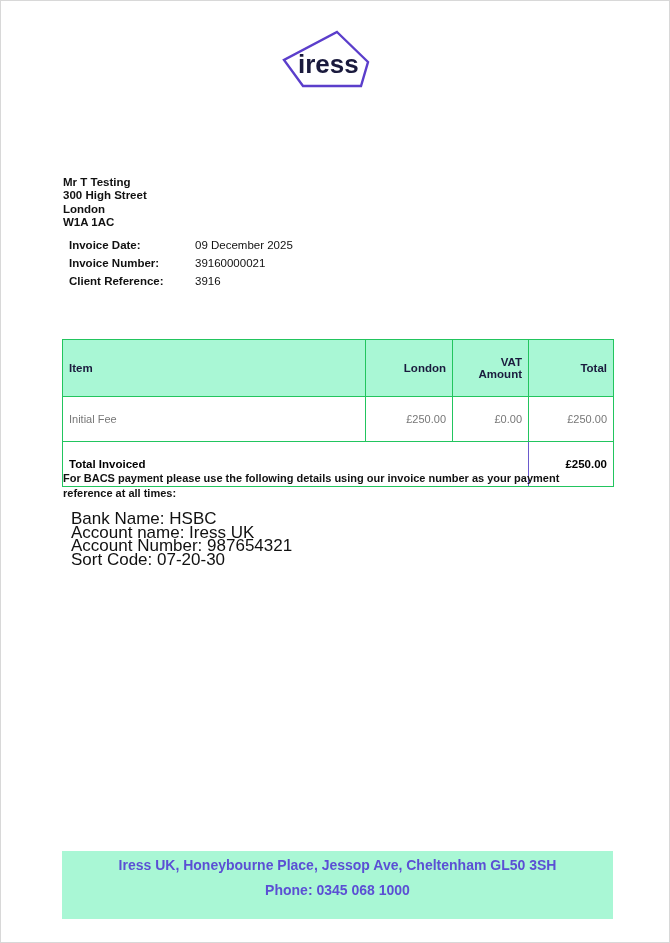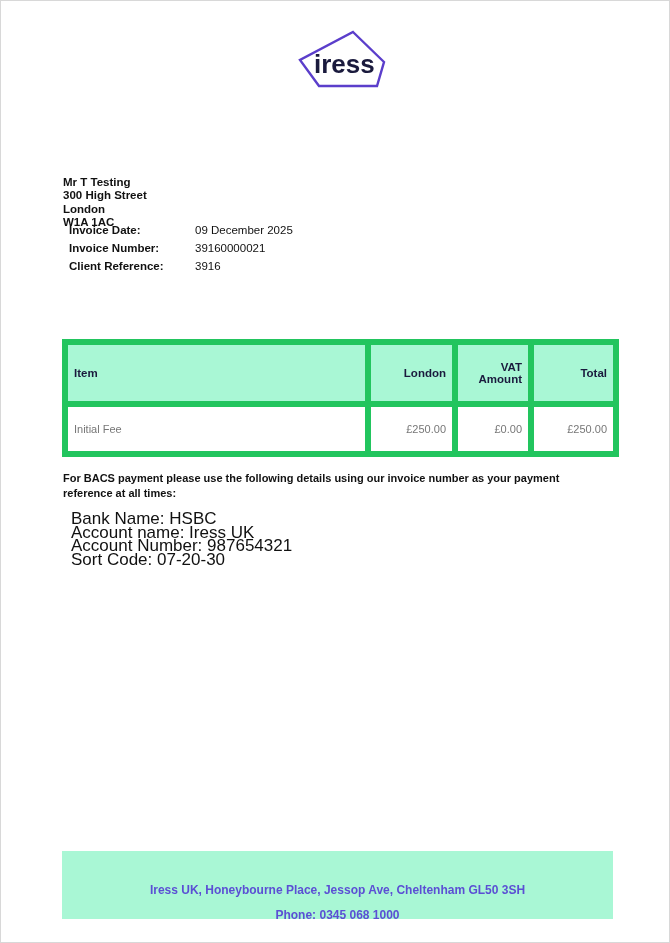--- a/index.html
+++ b/index.html
@@ -17,21 +17,21 @@
     height: 943px;
     background: #ffffff;
     border: 1px solid #d8d8d8;
     box-sizing: border-box;
     overflow: hidden;
   }
 
   
   .logo-wrap {
     position: absolute;
-    left: 296px;
+    left: 280px;
     top: 28px;
     width: 92px;
     height: 62px;
   }
   .logo-wrap svg { display: block; }
 
   
   .address-block {
     position: absolute;
     left: 62px;
@@ -41,21 +41,21 @@
     color: #111111;
     font-weight: bold;
     margin-top: 42px;
   }
   .address-line { white-space: pre; }
 
   
   .meta-block {
     position: absolute;
     left: 68px;
-    top: 220px;
+    top: 235px;
   }
   .meta-row {
     display: flex;
     line-height: 18px;
     font-size: 11.5px;
   }
   .meta-label {
     width: 126px;
     font-weight: bold;
     color: #111111;
@@ -70,21 +70,21 @@
     position: absolute;
     left: 61px;
     top: 338px;
     width: 551px;
     border-collapse: collapse;
     table-layout: fixed;
     font-size: 11px;
   }
   .invoice-table th,
   .invoice-table td {
-    border: 6px solid #22c55e;
+    border: 1px solid #22c55e;
     padding: 16px 6px;
     box-sizing: border-box;
   }
   .invoice-table thead th {
     background: #a9f7d5;
     color: #1a1a3d;
     font-weight: bold;
     height: 19px;
     font-size: 11.5px;
     text-align: right;
@@ -137,25 +137,25 @@
 
   
   .footer {
     position: absolute;
     left: 61px;
     top: 850px;
     width: 551px;
     height: 68px;
     background: #a9f7d5;
     color: #5b4fd4;
-    font-size: 12px;
+    font-size: 14px;
     font-weight: bold;
     text-align: center;
     box-sizing: border-box;
-    padding-top: 33px;
+    padding-top: 8px;
   }
   .footer-line { line-height: 12px; }
   .footer-line.phone { margin-top: 13px; text-align: center; }
 </style>
 </head>
 <body>
 
 <div class="page">
 
   <div class="logo-wrap">
@@ -202,20 +202,24 @@
         <th>Total</th>
       </tr>
     </thead>
     <tbody>
       <tr>
         <td class="col-item">Initial Fee</td>
         <td>£250.00</td>
         <td>£0.00</td>
         <td>£250.00</td>
       </tr>
+      <tr class="total-row">
+        <td class="col-item span-mid" colspan="3">Total Invoiced</td>
+        <td>£250.00</td>
+      </tr>
     </tbody>
   </table>
 
   <div class="bacs-intro">For BACS payment please use the following details using our invoice number as your payment reference at all times:</div>
 
   <div class="bank-block">
     <div class="bank-line">Bank Name: HSBC</div>
     <div class="bank-line">Account name: Iress UK</div>
     <div class="bank-line">Account Number: 987654321</div>
     <div class="bank-line">Sort Code: 07-20-30</div>

